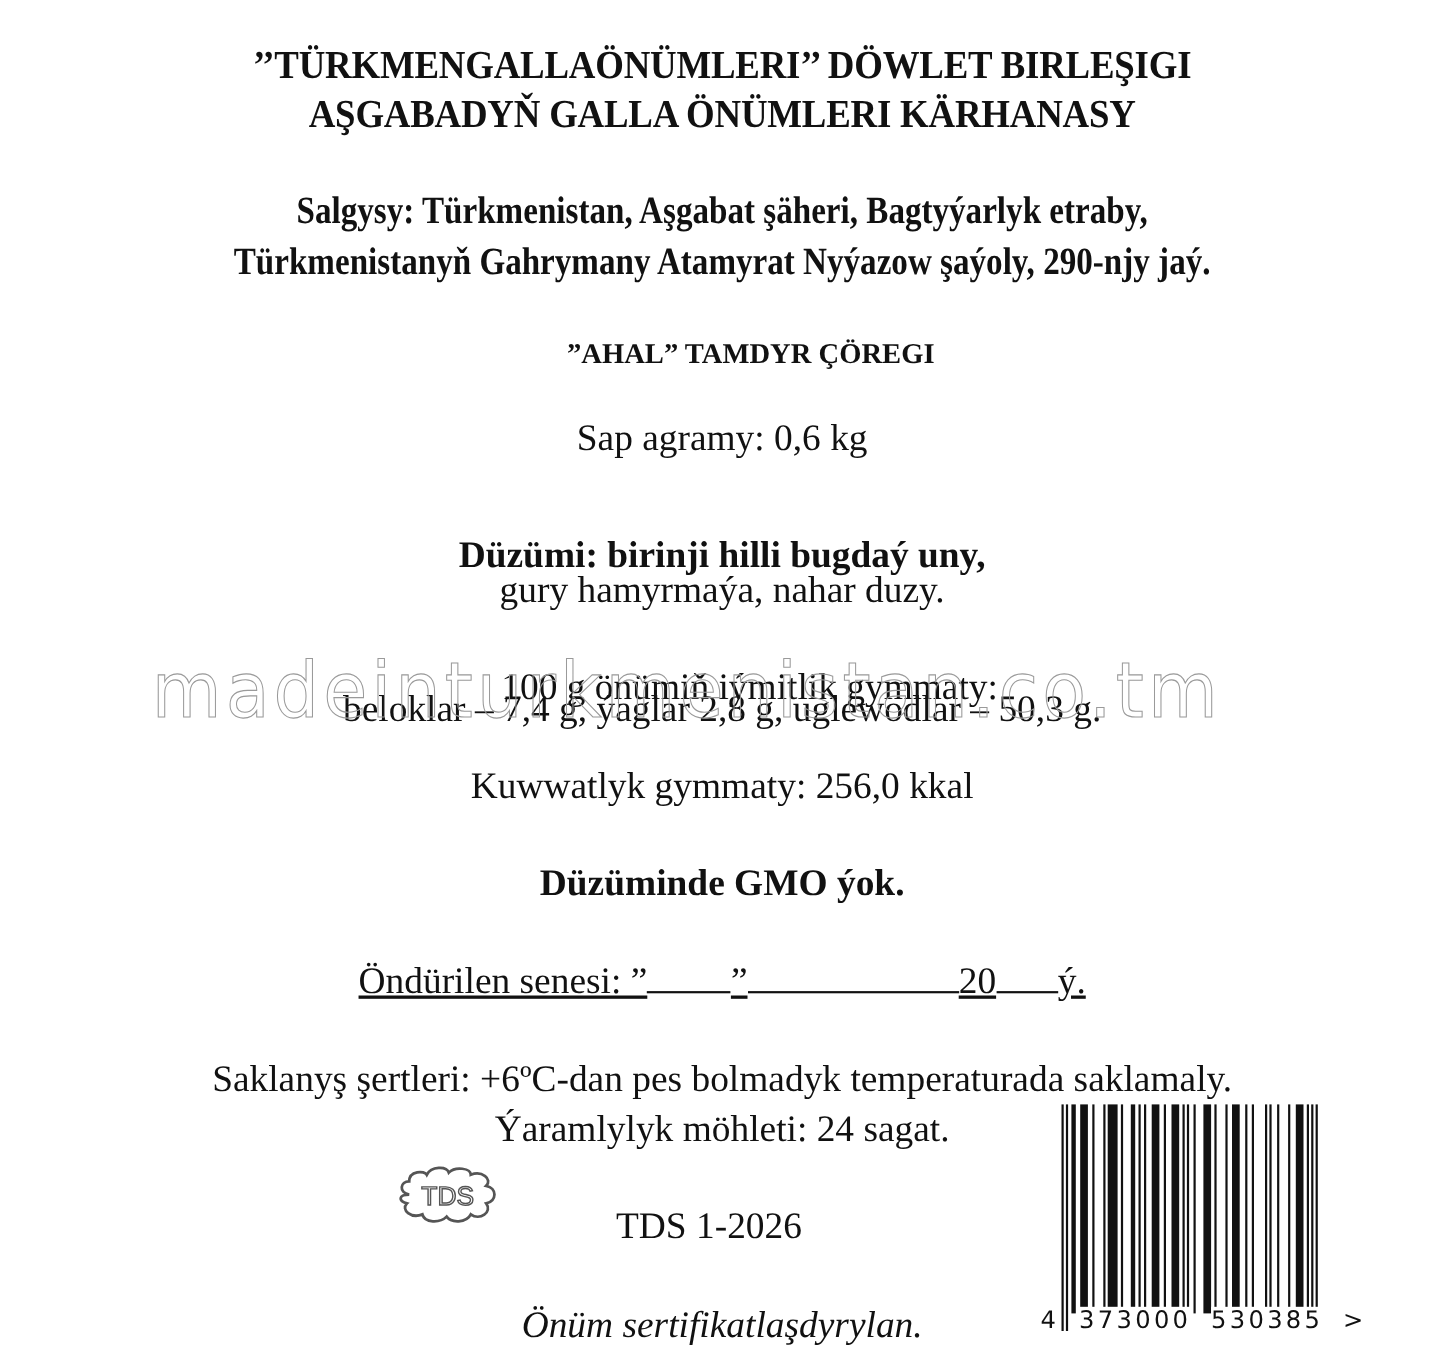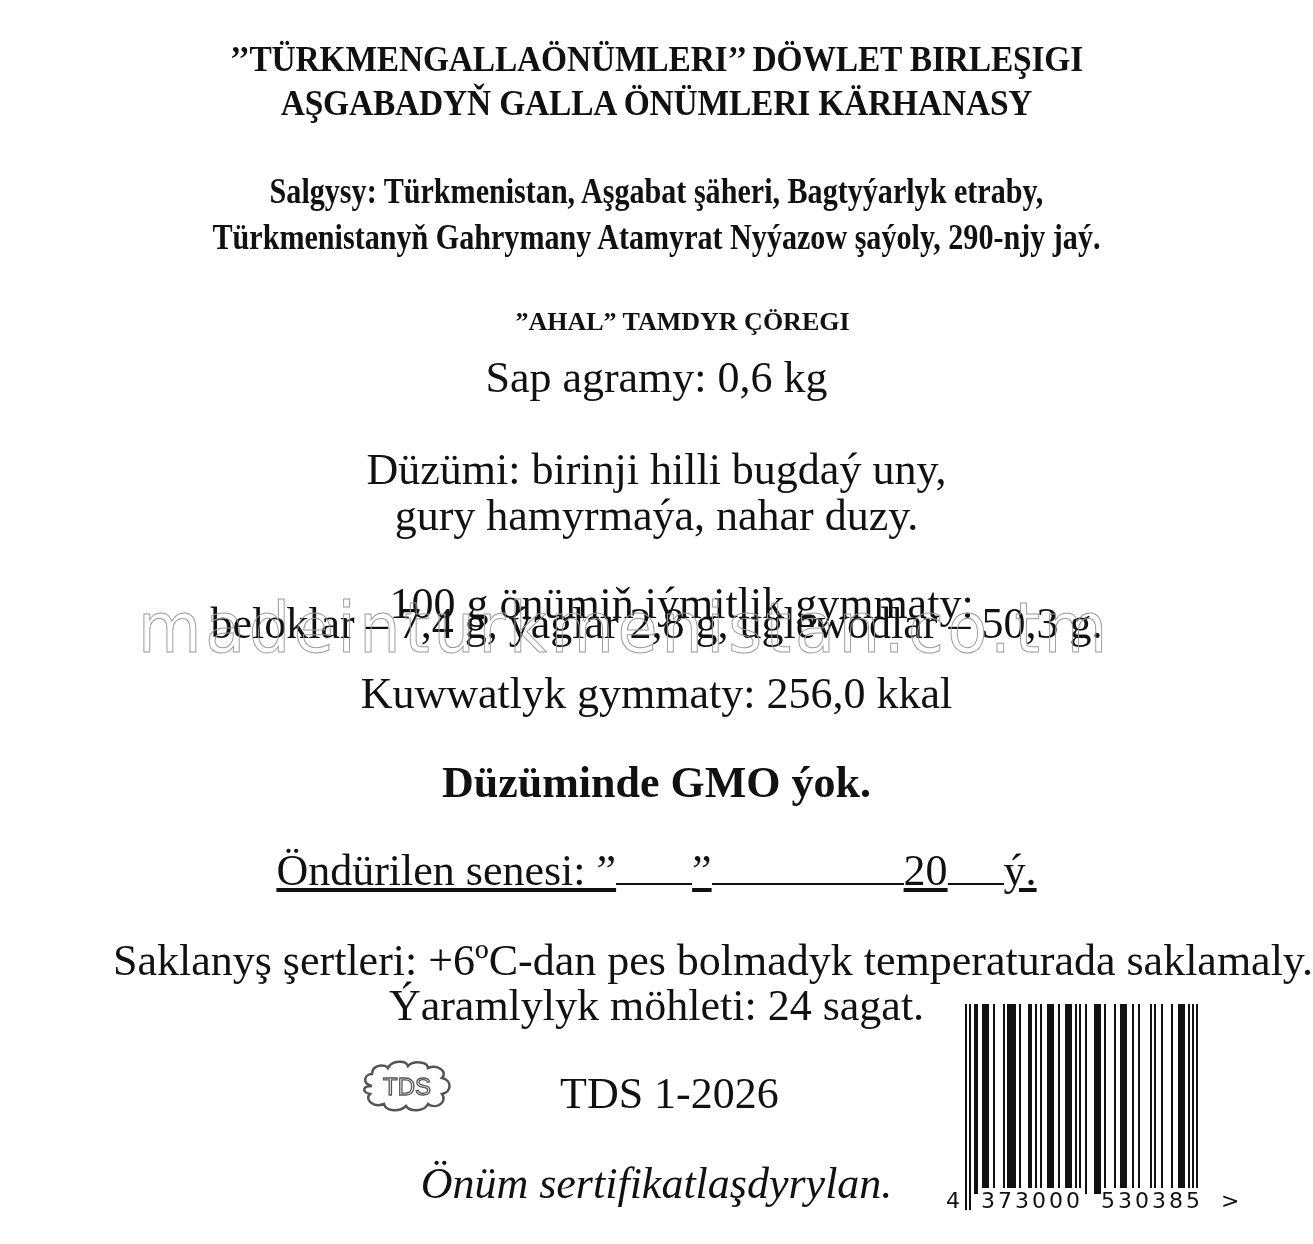--- a/index.html
+++ b/index.html
@@ -19,21 +19,21 @@
       position: absolute;
       left: 0;
       width: 1313px;
       text-align: center;
       white-space: nowrap;
     }
     .bold { font-weight: bold; }
     .h1 { font-size: 36px; letter-spacing: -0.2px; transform: scaleX(0.93); transform-origin: center; }
     .addr { font-size: 35px; transform: scaleX(0.86); transform-origin: center; }
     .title { font-size: 26px; margin-left: 26px; }
-    .body { font-size: 44px; }
+    .body { font-size: 34px; margin-top: 28px; }
 
     .watermark {
       position: absolute;
       left: 138px;
       top: 593px;
       width: 1040px;
       text-align: center;
       font-family: "DejaVu Sans", "Liberation Sans", sans-serif;
       font-size: 70px;
       letter-spacing: 4px;
@@ -84,36 +84,36 @@
 
 <div class="line bold h1" style="top:38px;">’’TÜRKMENGALLAÖNÜMLERI’’  DÖWLET BIRLEŞIGI</div>
 <div class="line bold h1" style="top:82px;">AŞGABADYŇ GALLA ÖNÜMLERI KÄRHANASY</div>
 
 <div class="line bold addr" style="top:172px;">Salgysy: Türkmenistan, Aşgabat şäheri, Bagtyýarlyk etraby,</div>
 <div class="line bold addr" style="top:218px;">Türkmenistanyň Gahrymany Atamyrat Nyýazow şaýoly, 290-njy jaý.</div>
 
 <div class="line bold title" style="top:307px;">”AHAL” TAMDYR ÇÖREGI</div>
 <div class="line body" style="top:352px;">Sap agramy: 0,6 kg</div>
 
-<div class="line body" style="top:444px;">Düzümi: birinji hilli bugdaý uny,</div>
+<div class="line body" style="top:458px;font-weight:bold;">Düzümi: birinji hilli bugdaý uny,</div>
 <div class="line body" style="top:490px;">gury hamyrmaýa, nahar duzy.</div>
 
 <div class="line body" style="top:578px;padding-left:25px;">100 g önümiň iýmitlik gymmaty:</div>
 <div class="line body" style="top:598px;">beloklar – 7,4 g, ýaglar 2,8 g, uglewodlar – 50,3 g.</div>
 <div class="line body" style="top:668px;">Kuwwatlyk gymmaty: 256,0 kkal</div>
 
 <div class="watermark">madeinturkmenistan.co.tm</div>
 
 <div class="line body" style="top:757px;font-weight:bold;">Düzüminde GMO ýok.</div>
 
 <div class="line body" style="top:845px;text-decoration:underline;">
   <span>Öndürilen senesi: ”</span><span class="blank" style="width:76px;"></span><span>”</span><span class="blank" style="width:192px;"></span><span>20</span><span class="blank" style="width:56px;"></span><span>ý.</span>
 </div>
 
-<div class="line body" style="top:935px;text-align:right;">Saklanyş şertleri: +6ºC-dan pes bolmadyk temperaturada saklamaly.</div>
+<div class="line body" style="top:935px;">Saklanyş şertleri: +6ºC-dan pes bolmadyk temperaturada saklamaly.</div>
 <div class="line body" style="top:980px;">Ýaramlylyk möhleti: 24 sagat.</div>
 
 <svg class="tds-logo" viewBox="0 0 98 56">
   <path d="M14,28 C4,26 6,16 14,16 C14,6 28,6 30,10 C34,2 48,2 50,8 C56,2 70,4 70,10 C80,6 90,14 84,20 C94,22 94,34 84,36 C90,44 78,52 70,46 C66,54 52,54 48,48 C42,54 28,54 26,46 C16,50 6,42 12,36 C4,34 4,28 14,28 Z" fill="none" stroke="#555" stroke-width="2.5"></path>
   <text x="49" y="37" text-anchor="middle" font-family="Liberation Sans, sans-serif" font-size="24" fill="none" stroke="#555" stroke-width="1.3">TDS</text>
 </svg>
 
 <div class="line body" style="top:1068px; left:560px; width:auto; text-align:left;">TDS  1-2026</div>
 
 <div class="line body" style="top:1158px;font-style:italic;">Önüm sertifikatlaşdyrylan.</div>

